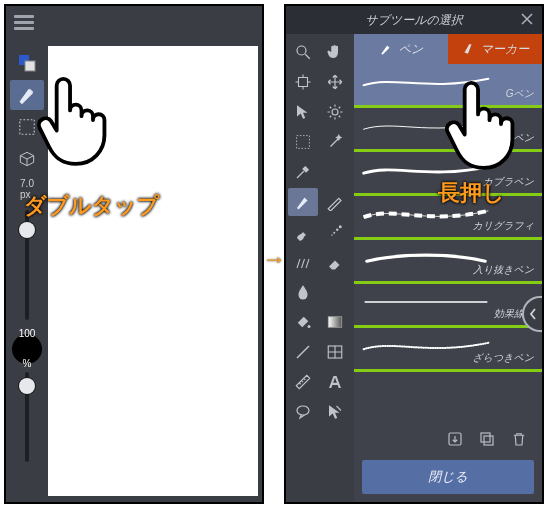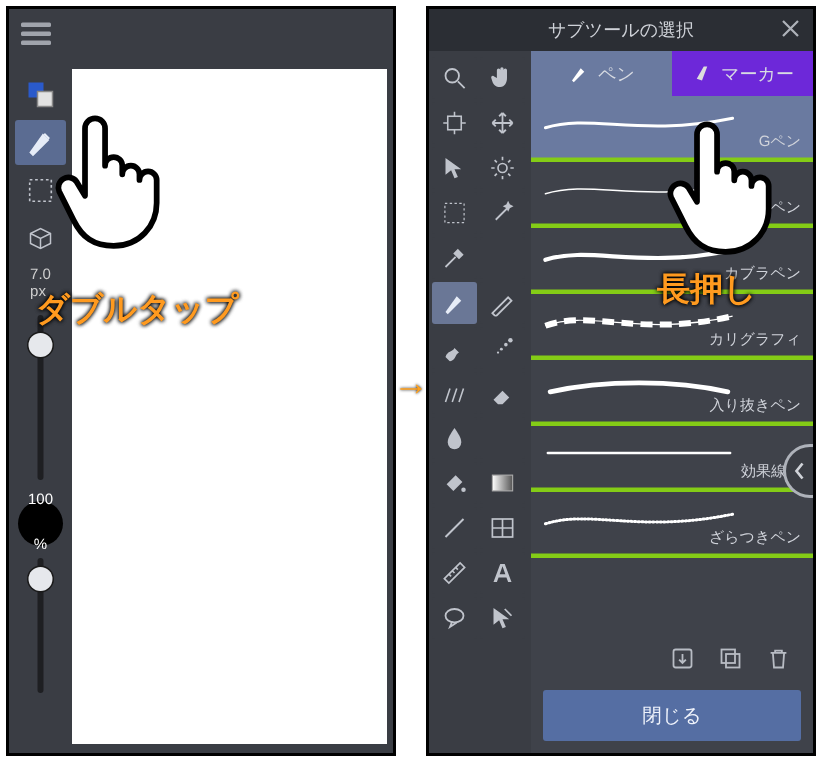--- a/index.html
+++ b/index.html
@@ -9,21 +9,21 @@
     font-family: "Hiragino Sans", "Meiryo", sans-serif;
     position: relative;
   }
   .panel {
     position: absolute; top: 4px; height: 500px;
     border: 2px solid #000;
     background: #3a3d44;
     overflow: hidden;
   }
   .panel-left  { left: 4px;  width: 260px; }
-  .panel-right { left: 284px; width: 260px; }
+  .panel-right { left: 284px; width: 260px; font-style: italic; }
 
   
   .hamburger {
     position: absolute; top: 4px; left: 4px; width: 28px; height: 24px;
     display: flex; flex-direction: column; justify-content: space-around;
     padding: 3px 4px;
   }
   .hamburger span { height: 3px; background:#a0a4ac; border-radius:1px; }
 
   .canvas-left {
@@ -76,21 +76,21 @@
 
   .rp-main {
     position:absolute; left:68px; right:0; top:0; bottom:0;
     background:#3f424a; display:flex; flex-direction:column;
   }
   .tabs {
     display:flex; height:30px;
   }
   .tab {
     flex:1; display:flex; align-items:center; justify-content:center; gap:6px;
-    font-size:12px; color:#d8dbe2; background:#6d28d9;
+    font-size:12px; color:#d8dbe2; background:#c2410c;
   }
   .tab.active { background:#6a7aa0; }
   .tab .ico { width:14px; height:14px; display:flex; align-items:center; justify-content:center; }
 
   .brush-list { flex:1; overflow:hidden; }
   .brush-item {
     height:44px; border-bottom:3px solid #84cc16;
     position:relative; padding-right:8px;
   }
   .brush-item.selected { background:#6a7aa0; }

